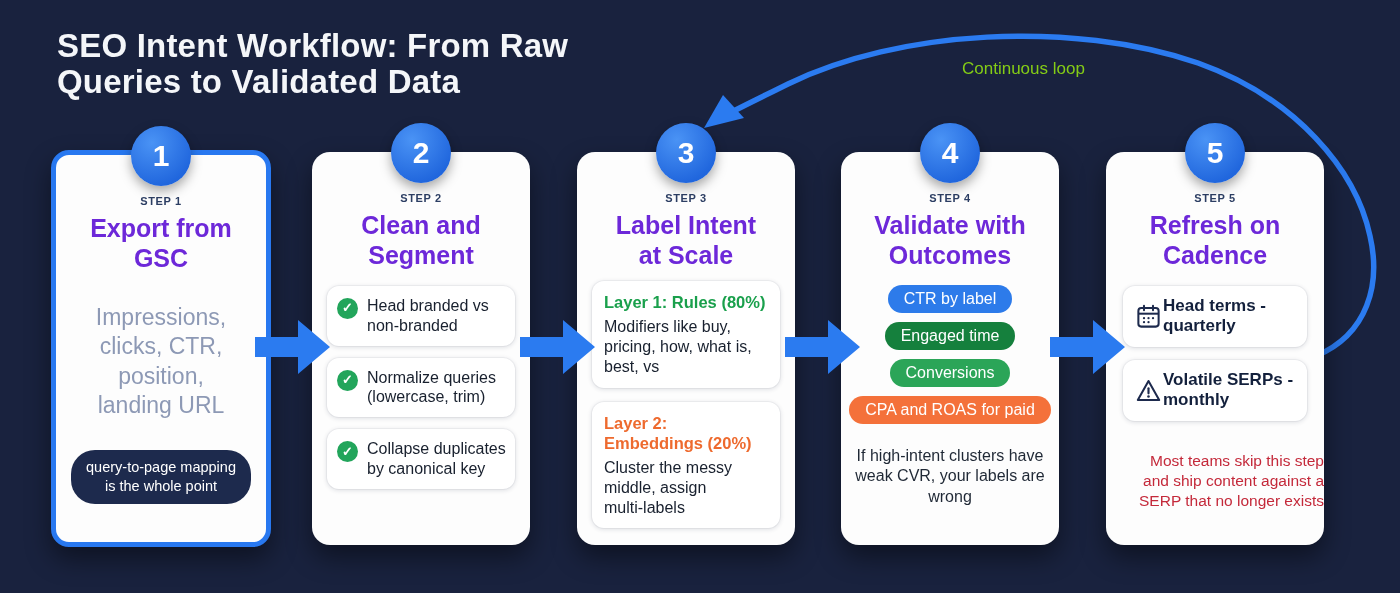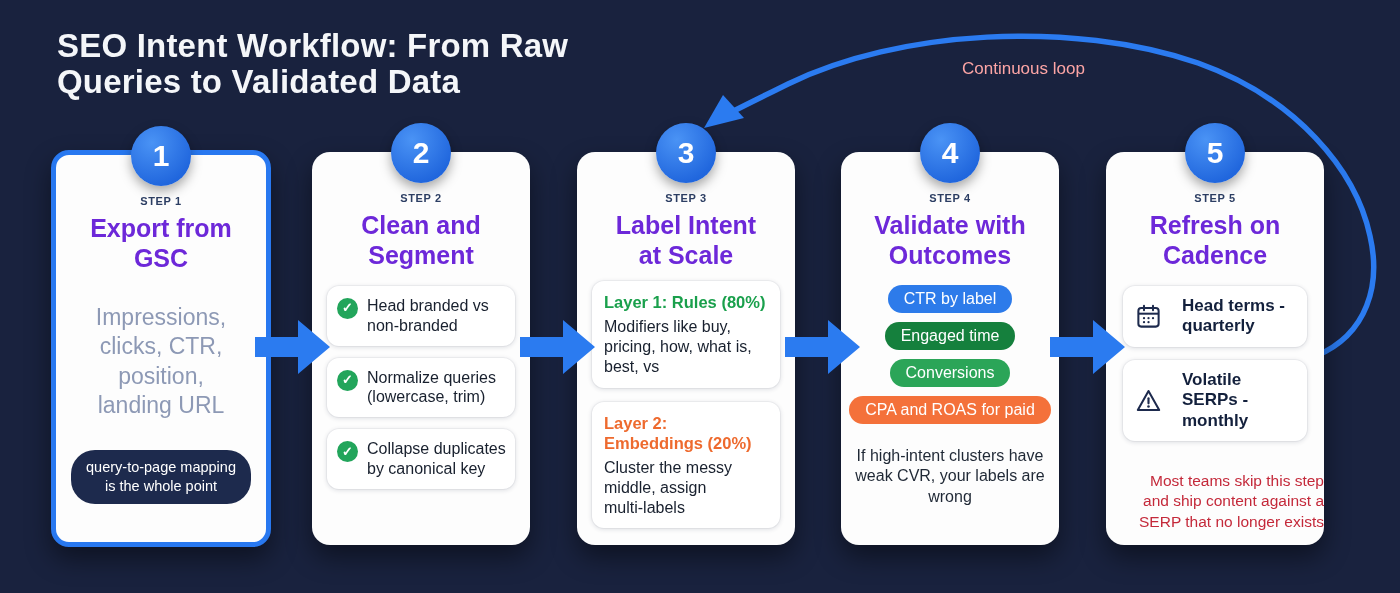--- a/index.html
+++ b/index.html
@@ -8,21 +8,21 @@
     background:#19223e;
     font-family:"Liberation Sans", sans-serif;
   }
   .title{
     position:absolute;left:57px;top:28px;width:560px;
     color:#f4f6f9;font-size:33px;font-weight:bold;line-height:1.1;
     white-space:pre-line;letter-spacing:.2px;
   }
   .loop-label{
     position:absolute;left:962px;top:59px;
-    color:#fca5a5;font-size:17px;
+    color:#84cc16;font-size:17px;
   }
   .loop-svg{position:absolute;left:0;top:0;z-index:1;}
   .flow-arrow{position:absolute;top:319px;z-index:3;}
 
   .card{
     position:absolute;top:152px;width:218px;height:393px;
     background:#fdfdfd;border-radius:18px;z-index:2;
     box-shadow:0 12px 26px rgba(0,0,0,.45);
     box-sizing:border-box;
   }
@@ -87,21 +87,21 @@
   }
   .note4{
     margin:22px auto 0;text-align:center;font-size:16px;color:#1f2835;
     line-height:1.27;white-space:pre-line;
   }
   
   .cadence{margin-top:16px;display:flex;flex-direction:column;gap:13px;padding:0 17px;}
   .cadence-item{
     background:#fff;border-radius:12px;
     box-shadow:0 1px 5px rgba(20,30,60,.16), 0 0 0 1px rgba(20,30,60,.04);
-    padding:10px 12px;display:flex;align-items:center;gap:20px;
+    padding:10px 12px;display:flex;align-items:center;gap:1px;
     font-weight:bold;font-size:17px;color:#13203c;line-height:1.2;white-space:pre-line;
   }
   .cadence-item svg{flex:none;}
   .warn5{
     margin:30px auto 0;text-align:right;font-size:15.5px;color:#c4293a;
     line-height:1.32;white-space:pre-line;
   }
 </style>
 </head>
 <body>

